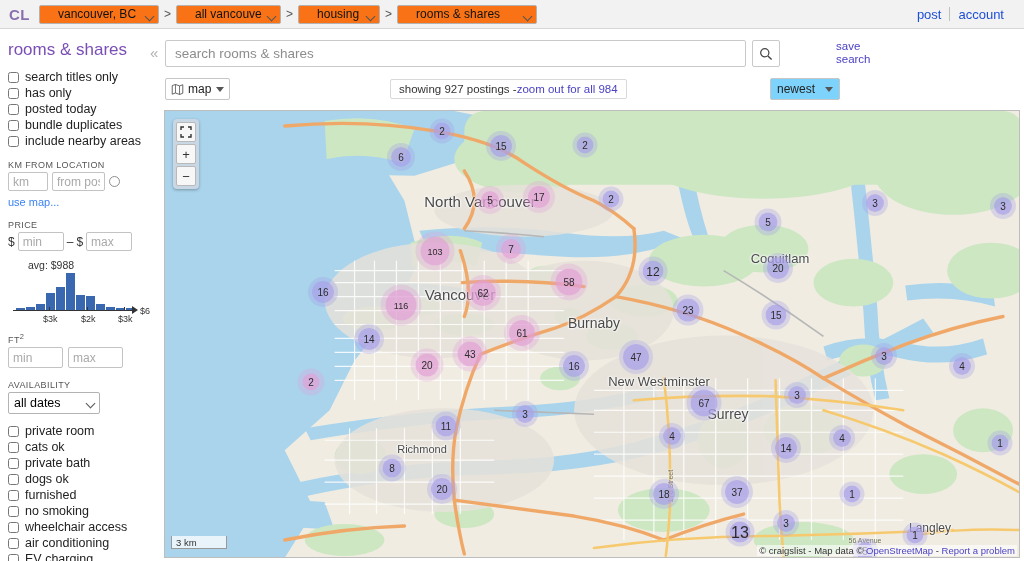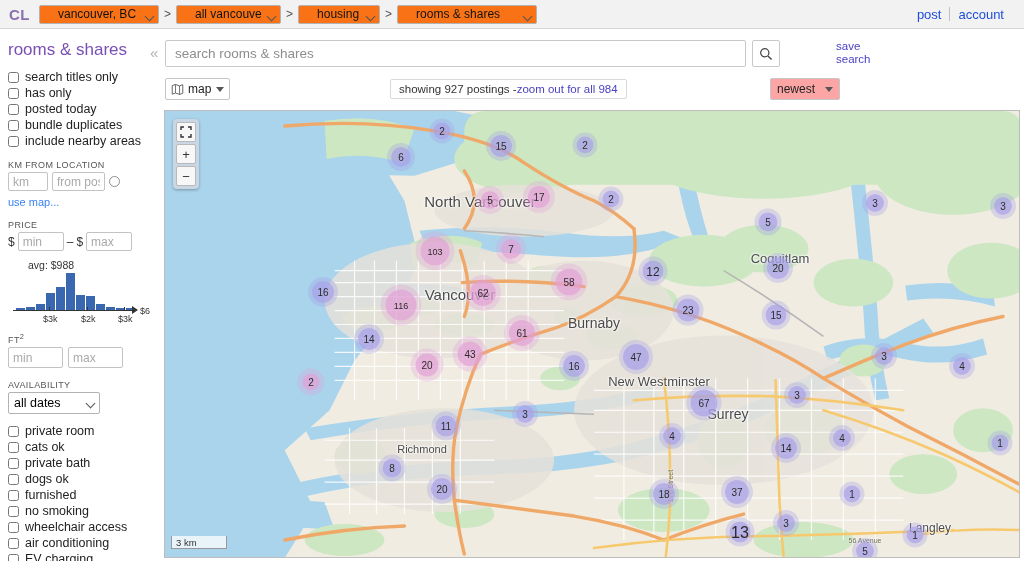--- a/index.html
+++ b/index.html
@@ -197,21 +197,21 @@
     border:1px solid #d9d9d9; border-radius:2px;
     background:#fff;
     font-size:11.5px; color:#333;
     display:flex; align-items:center; padding:0 8px;
   }
   #showing-box a { color:#4b42c4; text-decoration:none; }
   #sort-select {
     position:absolute; left:770px; top:78px;
     width:70px; height:22px;
     border:1px solid #c6c6c6; border-radius:2px;
-    background:#fca5a5; font-size:12px;
+    background:#7dd3fc; font-size:12px;
     display:flex; align-items:center; justify-content:space-between;
     padding: 0 6px; cursor:pointer;
   }
   .caret-down {
     width:0;height:0;
     border-left:4px solid transparent;border-right:4px solid transparent;
     border-top:5px solid #555;
   }
 
   
@@ -797,13 +797,16 @@
       <div class="marker purple" style="left: 575px; top: 421px; width: 21px; height: 21px; font-size: 16px;">
         <span>13</span>
       </div>
       <div class="marker purple" style="left: 700px; top: 440px; width: 18px; height: 18px; font-size: 10px;">
         <span>5</span>
       </div>
     </div>
 
   <div id="scalebar">3 km</div>
 
+  <div id="attribution">
+    <span>© craigslist - Map data © </span><a href="#">OpenStreetMap</a><span> - </span><a href="#">Report a problem</a>
+  </div>
 </div>
 
 </body></html>

